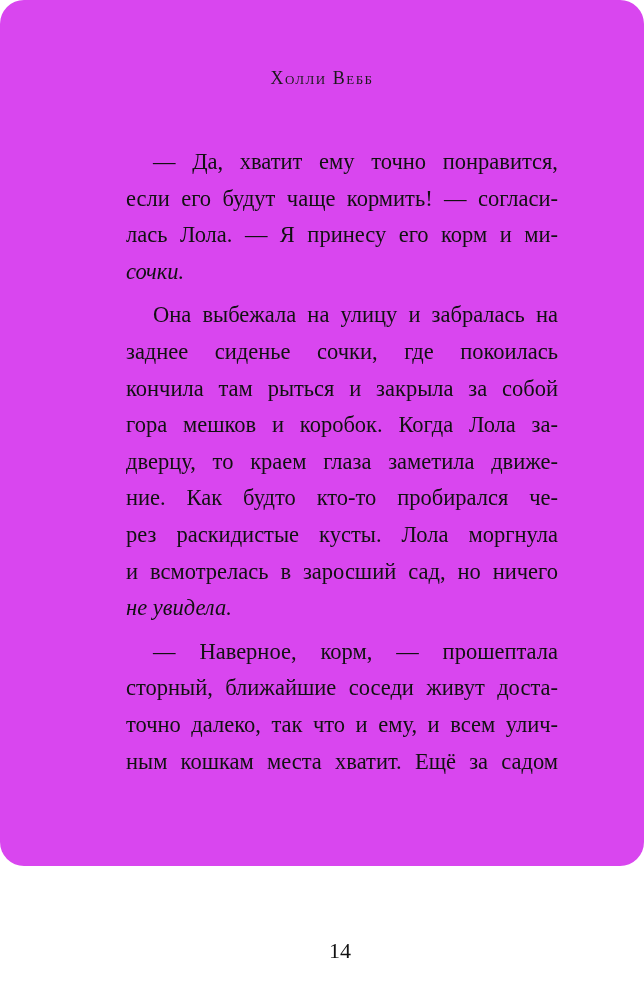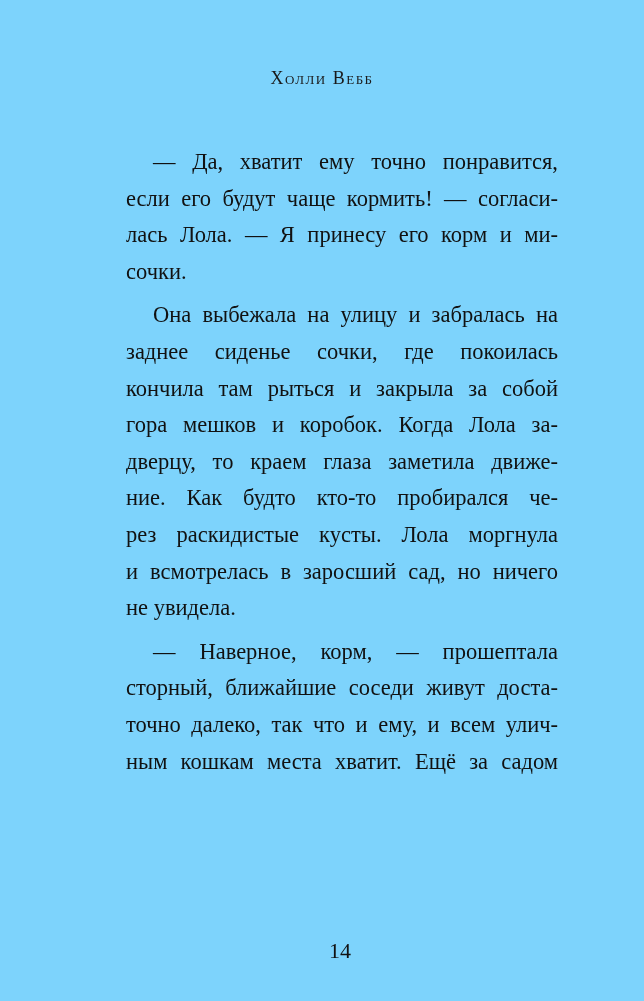--- a/index.html
+++ b/index.html
@@ -1,32 +1,32 @@
 <!DOCTYPE html>
 <html><head>
   <meta charset="utf-8">
   <style>
     html, body { margin: 0; padding: 0; background: #ffffff; }
     body { width: 644px; height: 1001px; position: relative; overflow: hidden; }
-    .page { position: absolute; left: 0; top: 0; width: 644px; height: 1001px; background: #7dd3fc; }
+    .page { position: absolute; left: 0; top: 0; width: 644px; height: 866px; background: #d946ef; border-radius: 24px; }
     .running-head {
       position: absolute; top: 68px; left: 0; width: 644px; text-align: center;
       font-family: "Liberation Serif", "DejaVu Serif", serif;
       font-size: 18px; letter-spacing: 1.5px; color: #1a1a1a;
       font-variant: small-caps;
     }
     .body-text {
       position: absolute; left: 126px; top: 144px; width: 432px;
       font-family: "Liberation Serif", "DejaVu Serif", serif;
       font-size: 22.5px; line-height: 36.6px; color: #111111;
     }
     .para { margin: 0 0 7px 0; }
     .line { display: block; white-space: nowrap; text-align: justify; text-align-last: justify; height: 36.6px; }
     .line.first { padding-left: 27px; }
-    .line.last { text-align-last: left; }
+    .line.last { text-align-last: left; font-style: italic; }
     .folio {
       position: absolute; top: 902px; left: 18px; width: 644px; text-align: center;
       font-family: "Liberation Serif", "DejaVu Serif", serif;
       font-size: 22px; color: #111111; margin-top: 36px;
     }
   </style>
 </head>
 <body>
 
 <div class="page">

